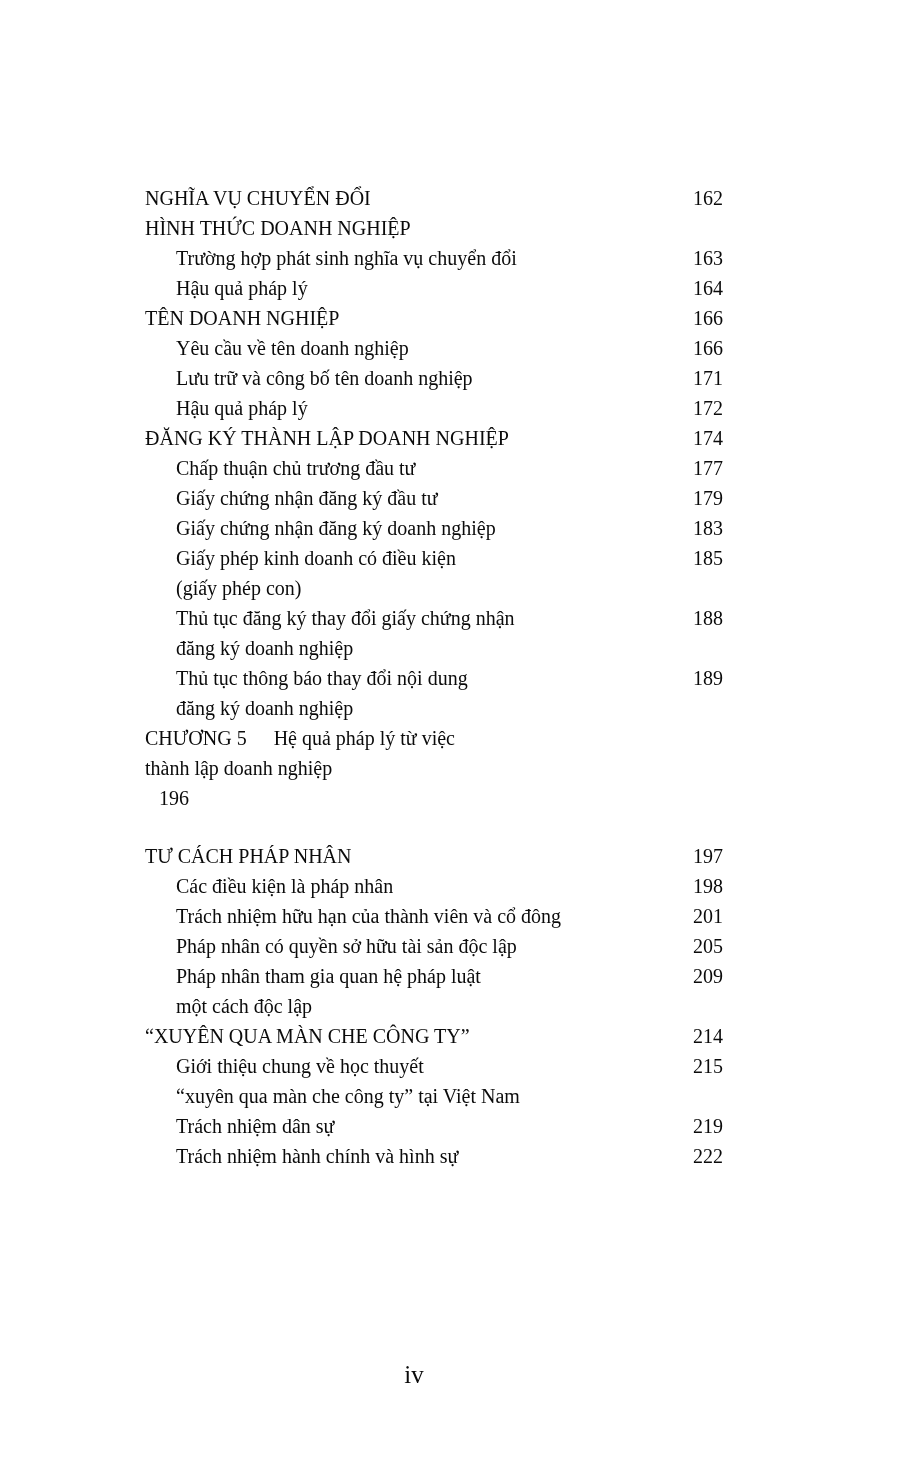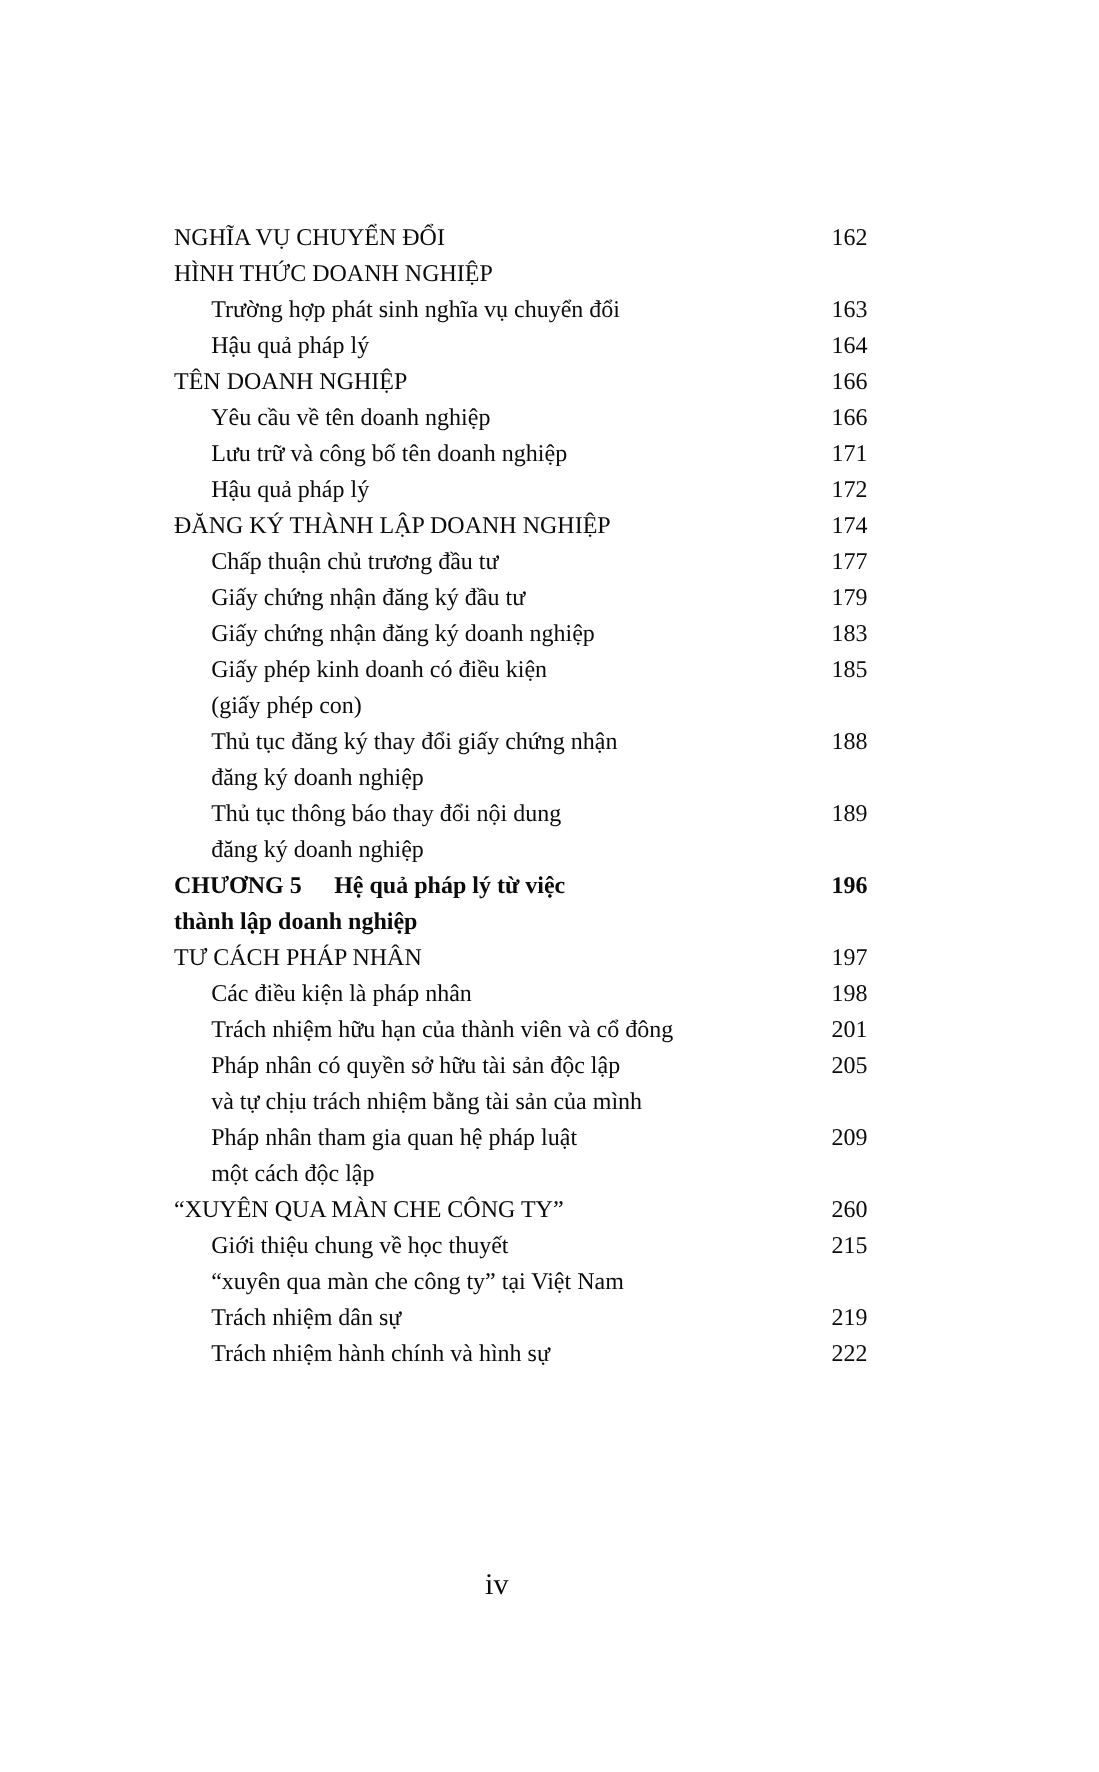--- a/index.html
+++ b/index.html
@@ -40,29 +40,30 @@
   .entry-page {
     flex: 0 0 58px;
     width: 58px;
     text-align: center;
   }
   .level-section:not(:first-child),
   .level-chapter {
     margin-top: 0;
   }
   .level-chapter {
-    font-weight: bold;
+    font-weight: normal;
+    flex-direction: column;
   }
   .chapter-gap {
     display: inline-block;
     width: 27px;
   }
   .footer {
     position: absolute;
-    top: 1306px;
+    top: 1360px;
     left: 0;
     width: 828px;
     text-align: center;
     font-size: 25px;
     line-height: 30px;
   }
 </style>
 </head>
 <body>
 
@@ -176,36 +177,35 @@
     </div>
     <div class="entry level-sub">
       <div class="entry-text">
         <div class="line">Trách nhiệm hữu hạn của thành viên và cổ đông</div>
       </div>
       <div class="entry-page">201</div>
     </div>
     <div class="entry level-sub">
       <div class="entry-text">
         <div class="line">Pháp nhân có quyền sở hữu tài sản độc lập</div>
-        <div class="line">và tự chịu trách nhiệm bằng tài sản của mình</div>
       </div>
       <div class="entry-page">205</div>
     </div>
     <div class="entry level-sub">
       <div class="entry-text">
         <div class="line">Pháp nhân tham gia quan hệ pháp luật</div>
         <div class="line">một cách độc lập</div>
       </div>
       <div class="entry-page">209</div>
     </div>
     <div class="entry level-section">
       <div class="entry-text">
         <div class="line">“XUYÊN QUA MÀN CHE CÔNG TY”</div>
       </div>
-      <div class="entry-page">260</div>
+      <div class="entry-page">214</div>
     </div>
     <div class="entry level-sub">
       <div class="entry-text">
         <div class="line">Giới thiệu chung về học thuyết</div>
         <div class="line">“xuyên qua màn che công ty” tại Việt Nam</div>
       </div>
       <div class="entry-page">215</div>
     </div>
     <div class="entry level-sub">
       <div class="entry-text">

